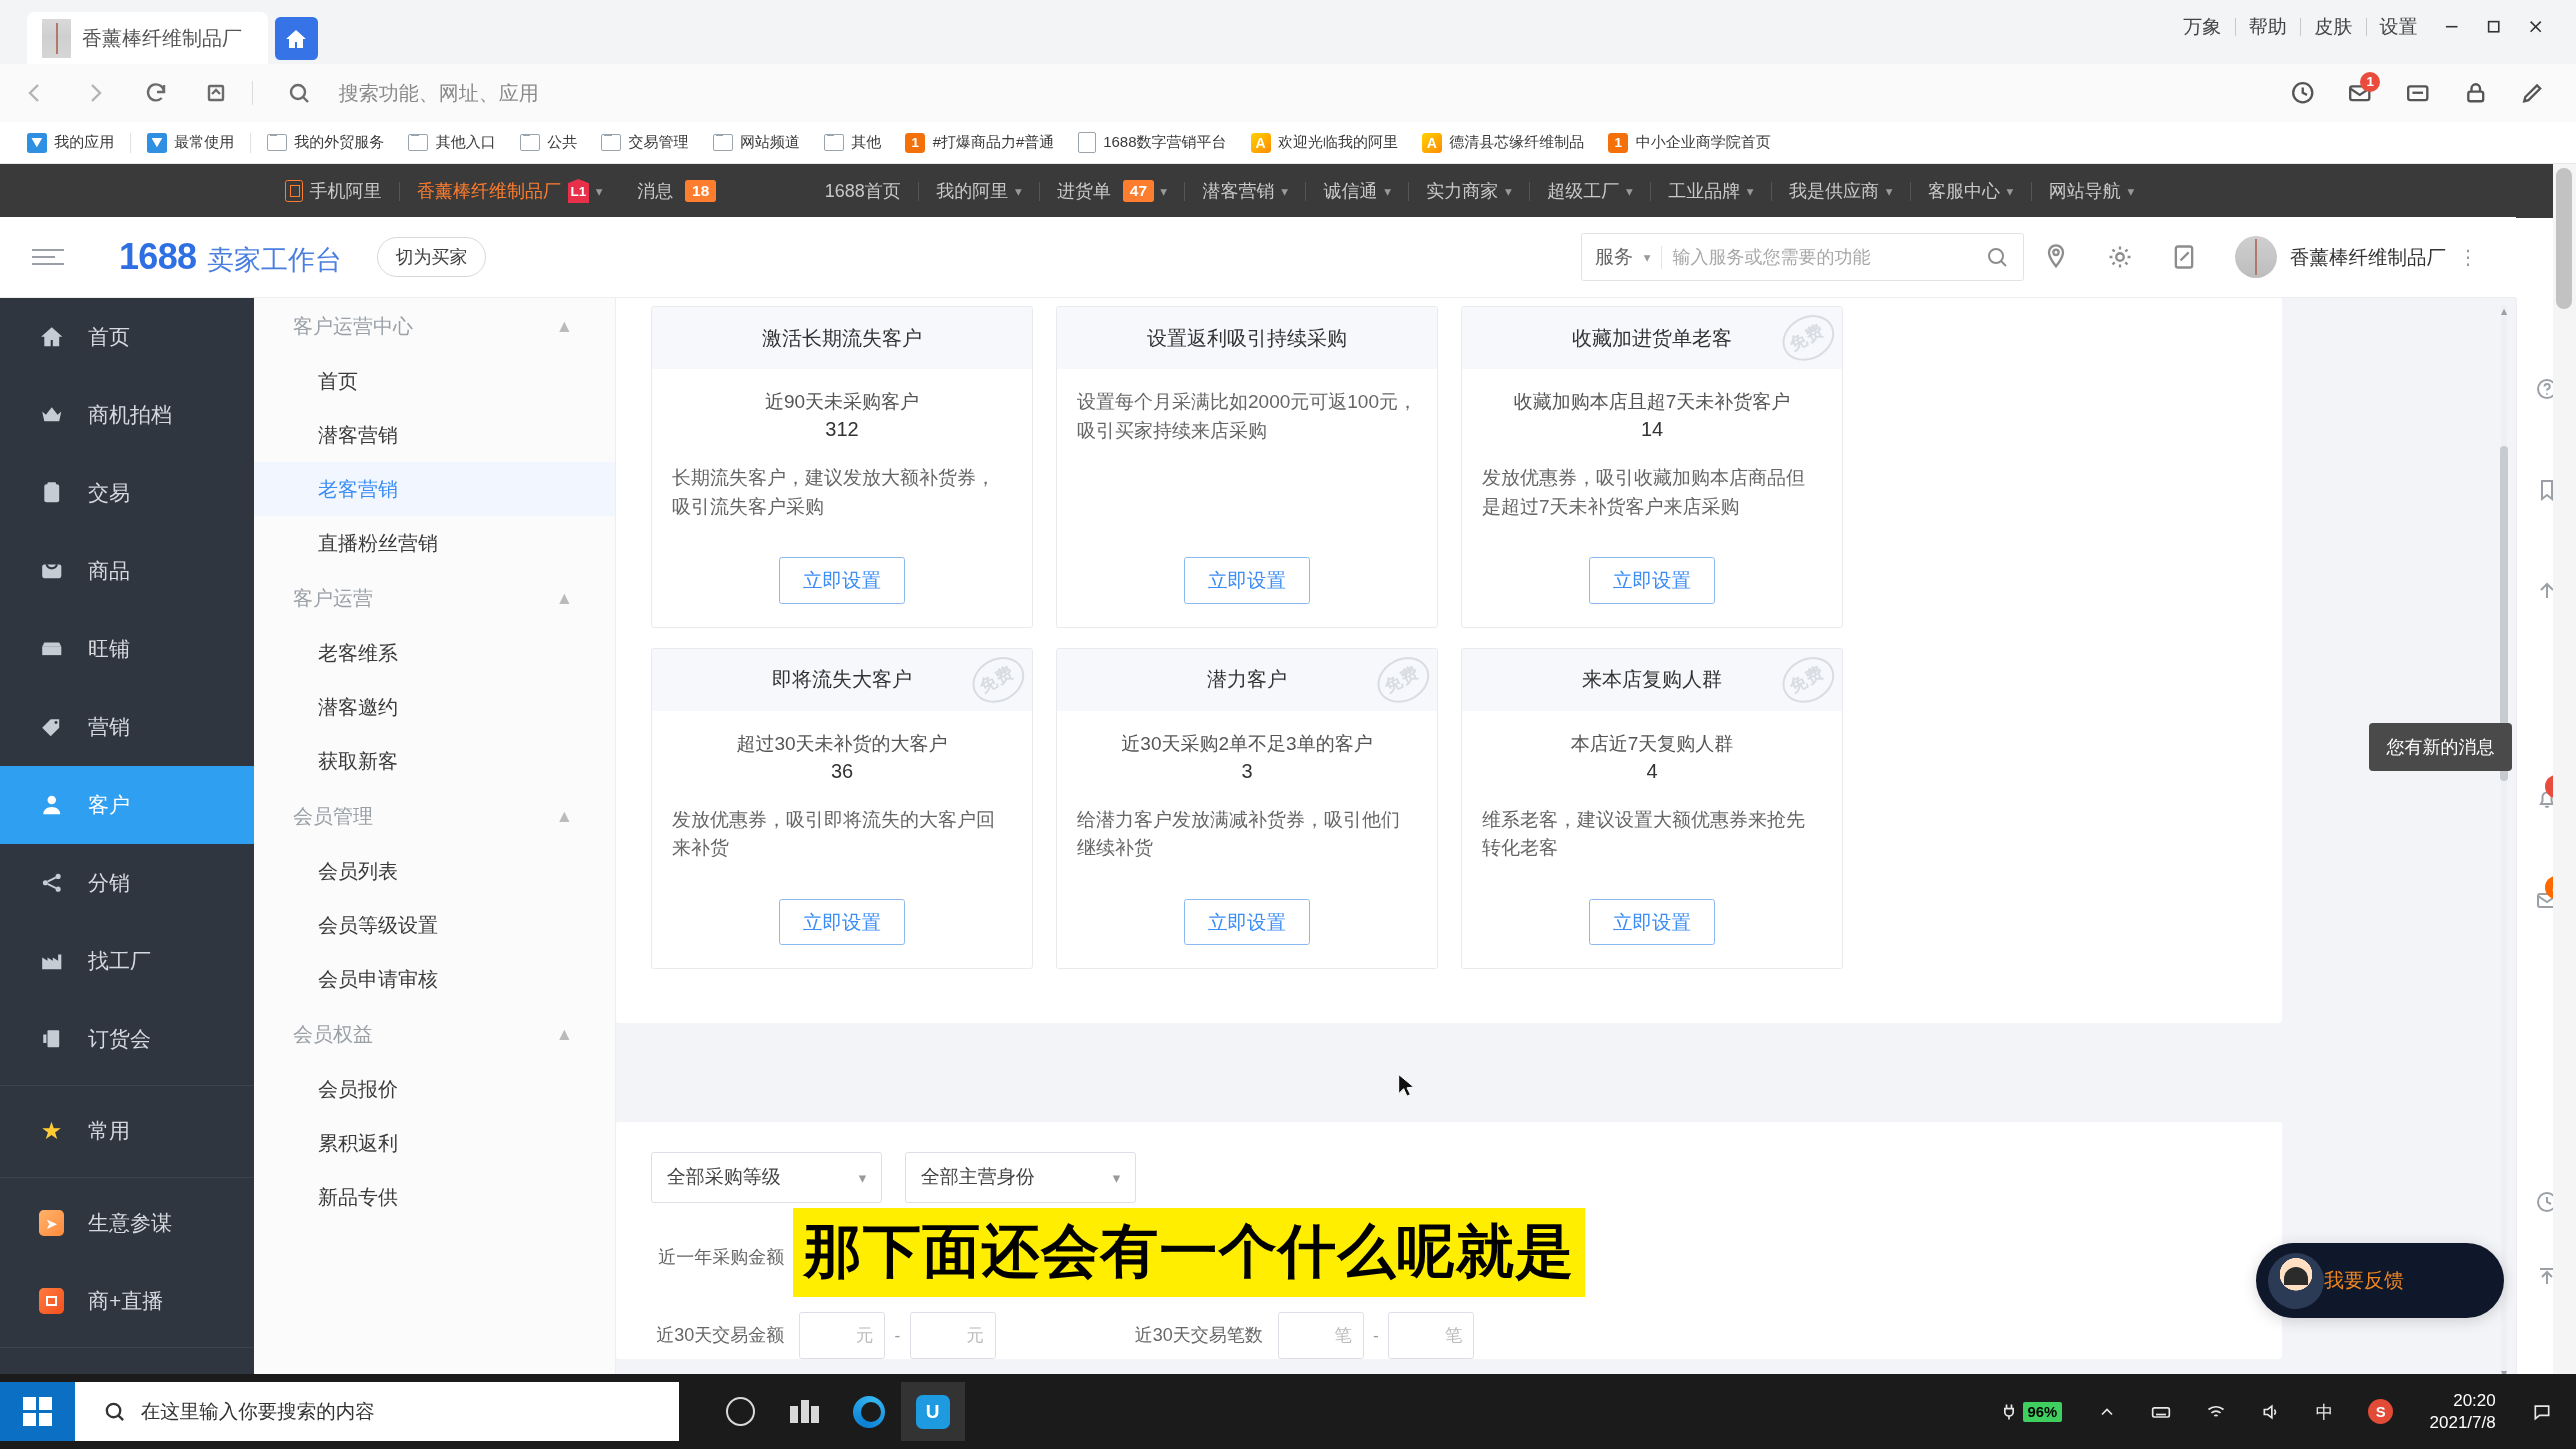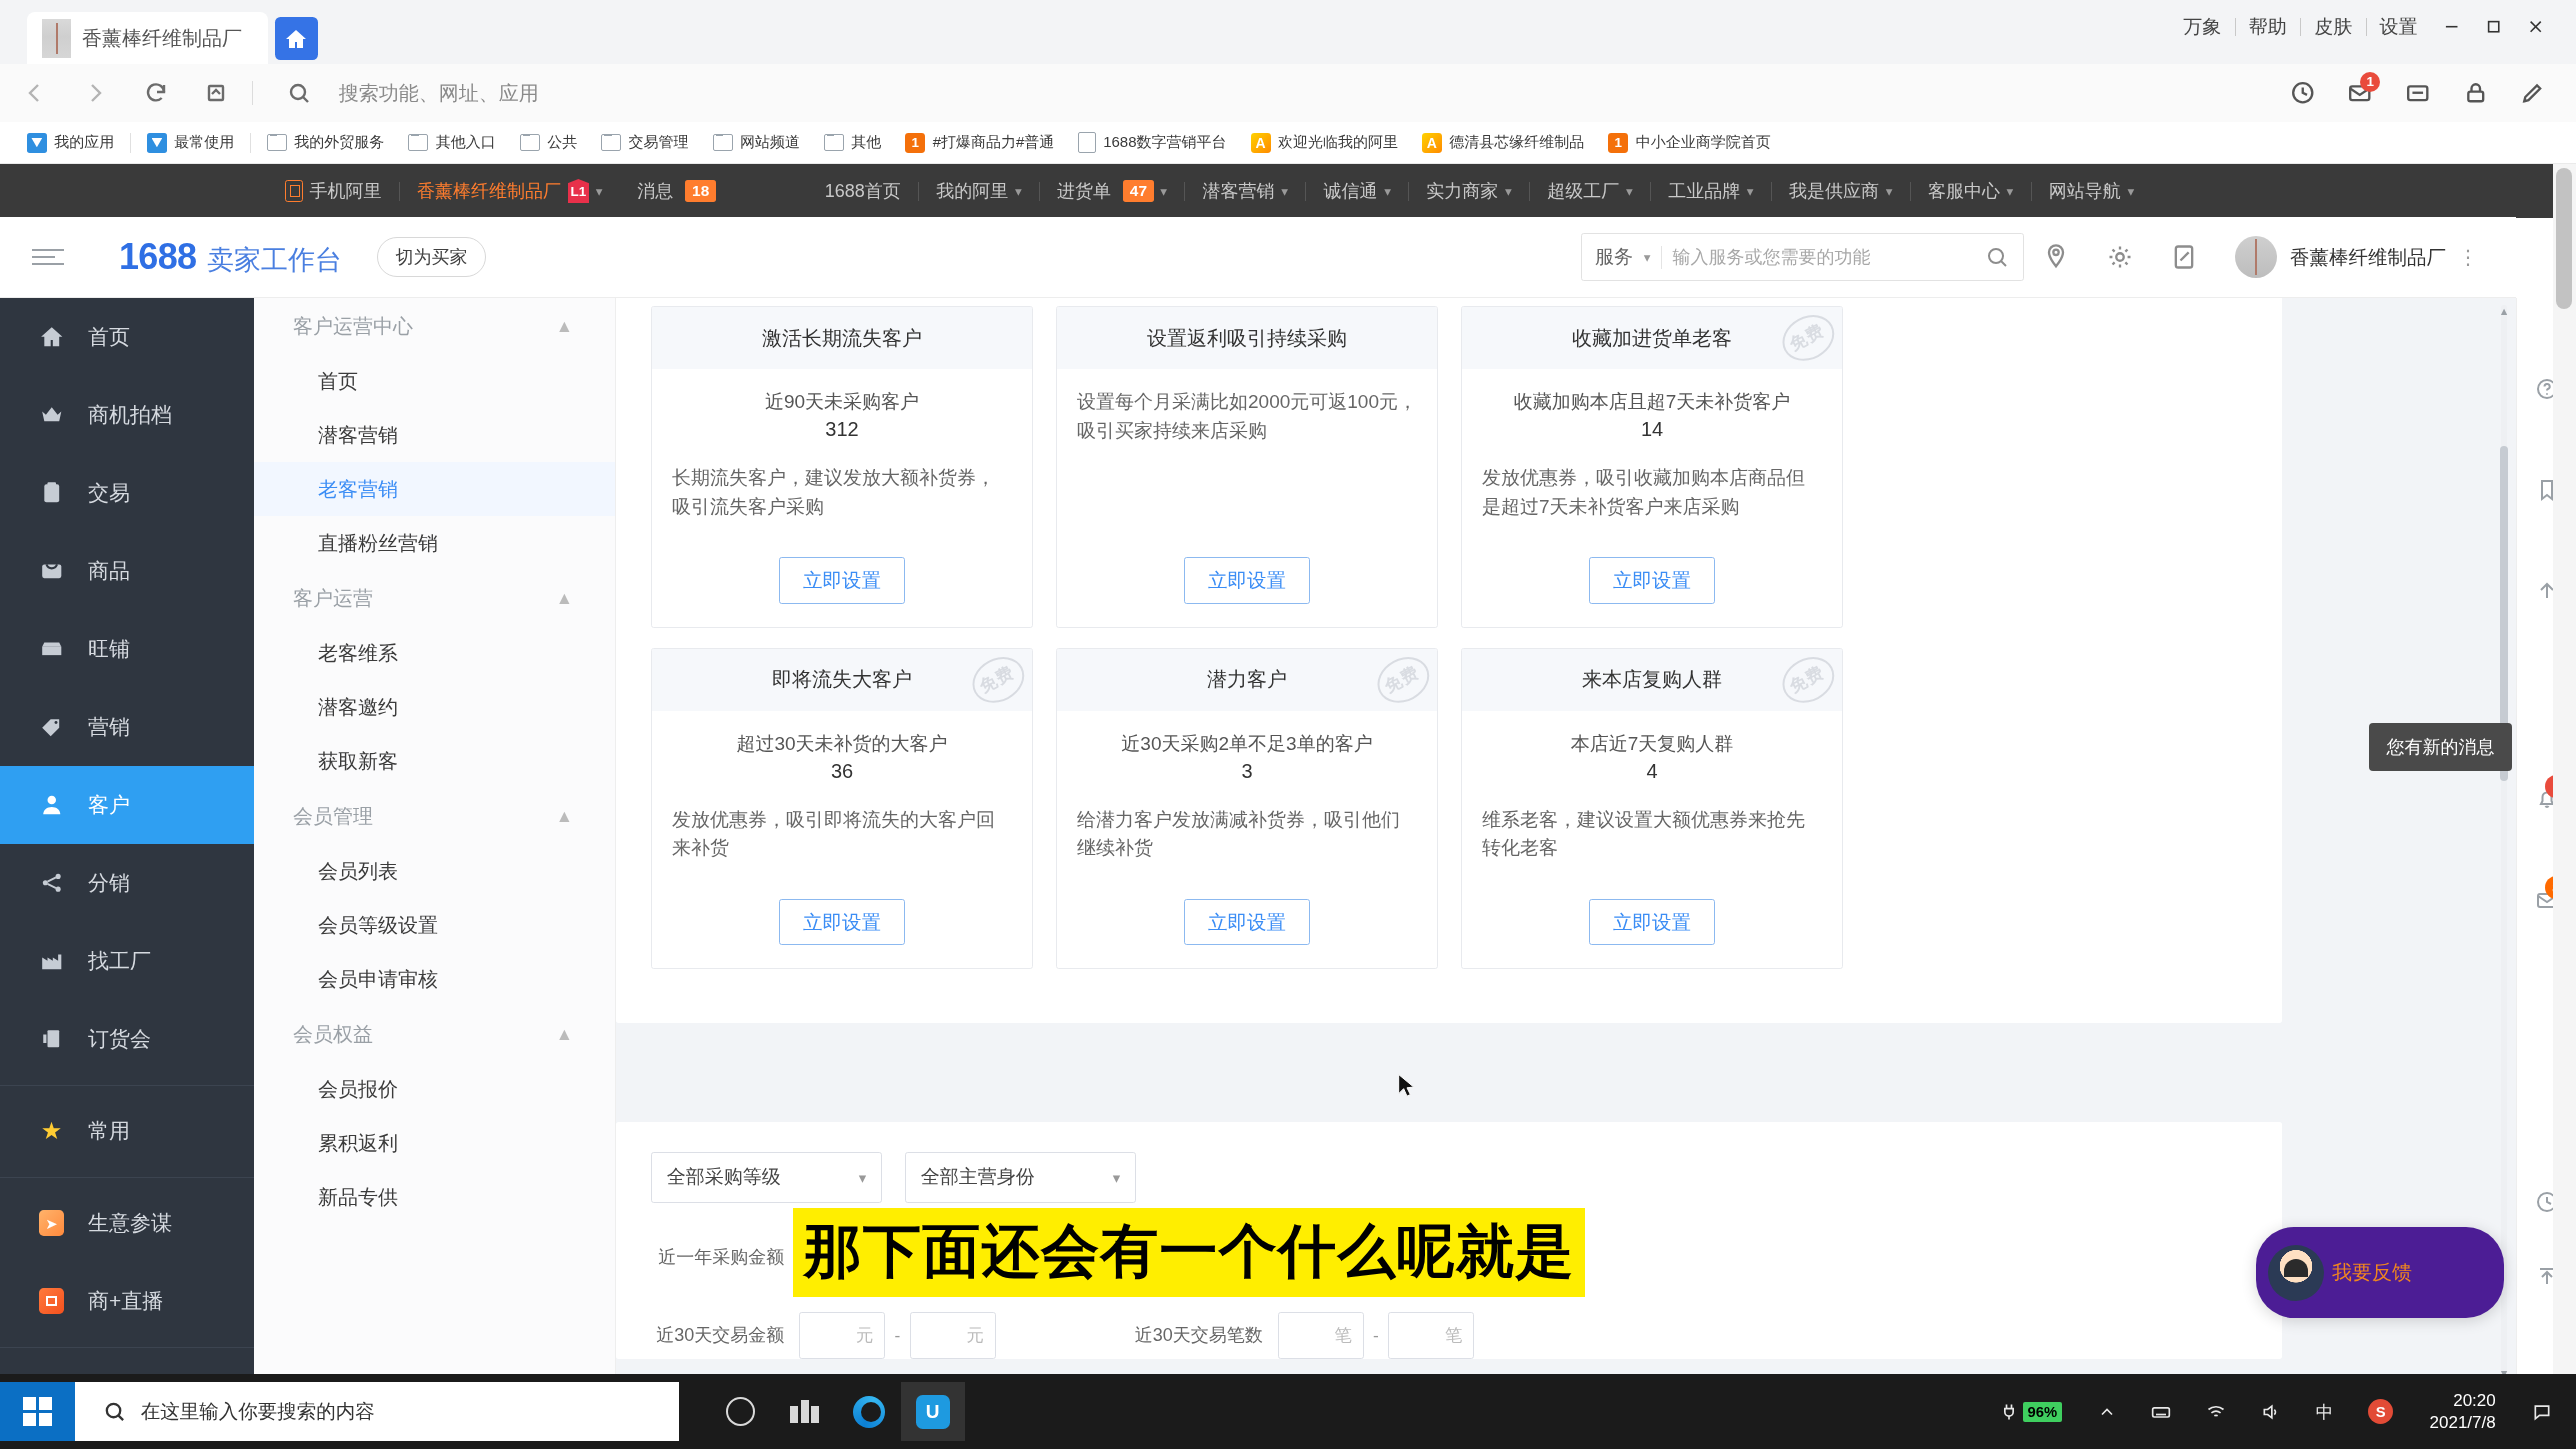--- a/index.html
+++ b/index.html
@@ -308,23 +308,23 @@
   .rail-badge.red { background: #e94b3c; }
   .toast-msg {
     position: absolute; right: 64px; top: 723px;
     background: #4a4a4a; color: #fff; font-size: 18px;
     padding: 12px 17.4px; border-radius: 4px; white-space: nowrap;
   }
 
   
   .feedback {
     position: absolute; right: 72px; bottom: 131px;
-    width: 248px; height: 91px; background: #4c1d95; border-radius: 38px;
+    width: 248px; height: 75px; background: #0f172a; border-radius: 38px;
     box-shadow: 0 2.7px 14.8px rgba(0,0,0,.16);
-    display: flex; align-items: center; gap: 8px; padding-left: 12px;
+    display: flex; align-items: center; gap: 0; padding-left: 12px;
   }
   .feedback .fav {
     width: 56px; height: 56px; border-radius: 50%; overflow:hidden;
     background: radial-gradient(circle at 50% 38%, #ffe0c2 0 36%, #2b3a55 37% 100%);
     position: relative;
   }
   .feedback .fav::after {
     content:""; position:absolute; left:16px; top:14.8px; width:24px; height:17.4px;
     background:#2b2b2b; border-radius: 12px 12px 0 0;
   }

